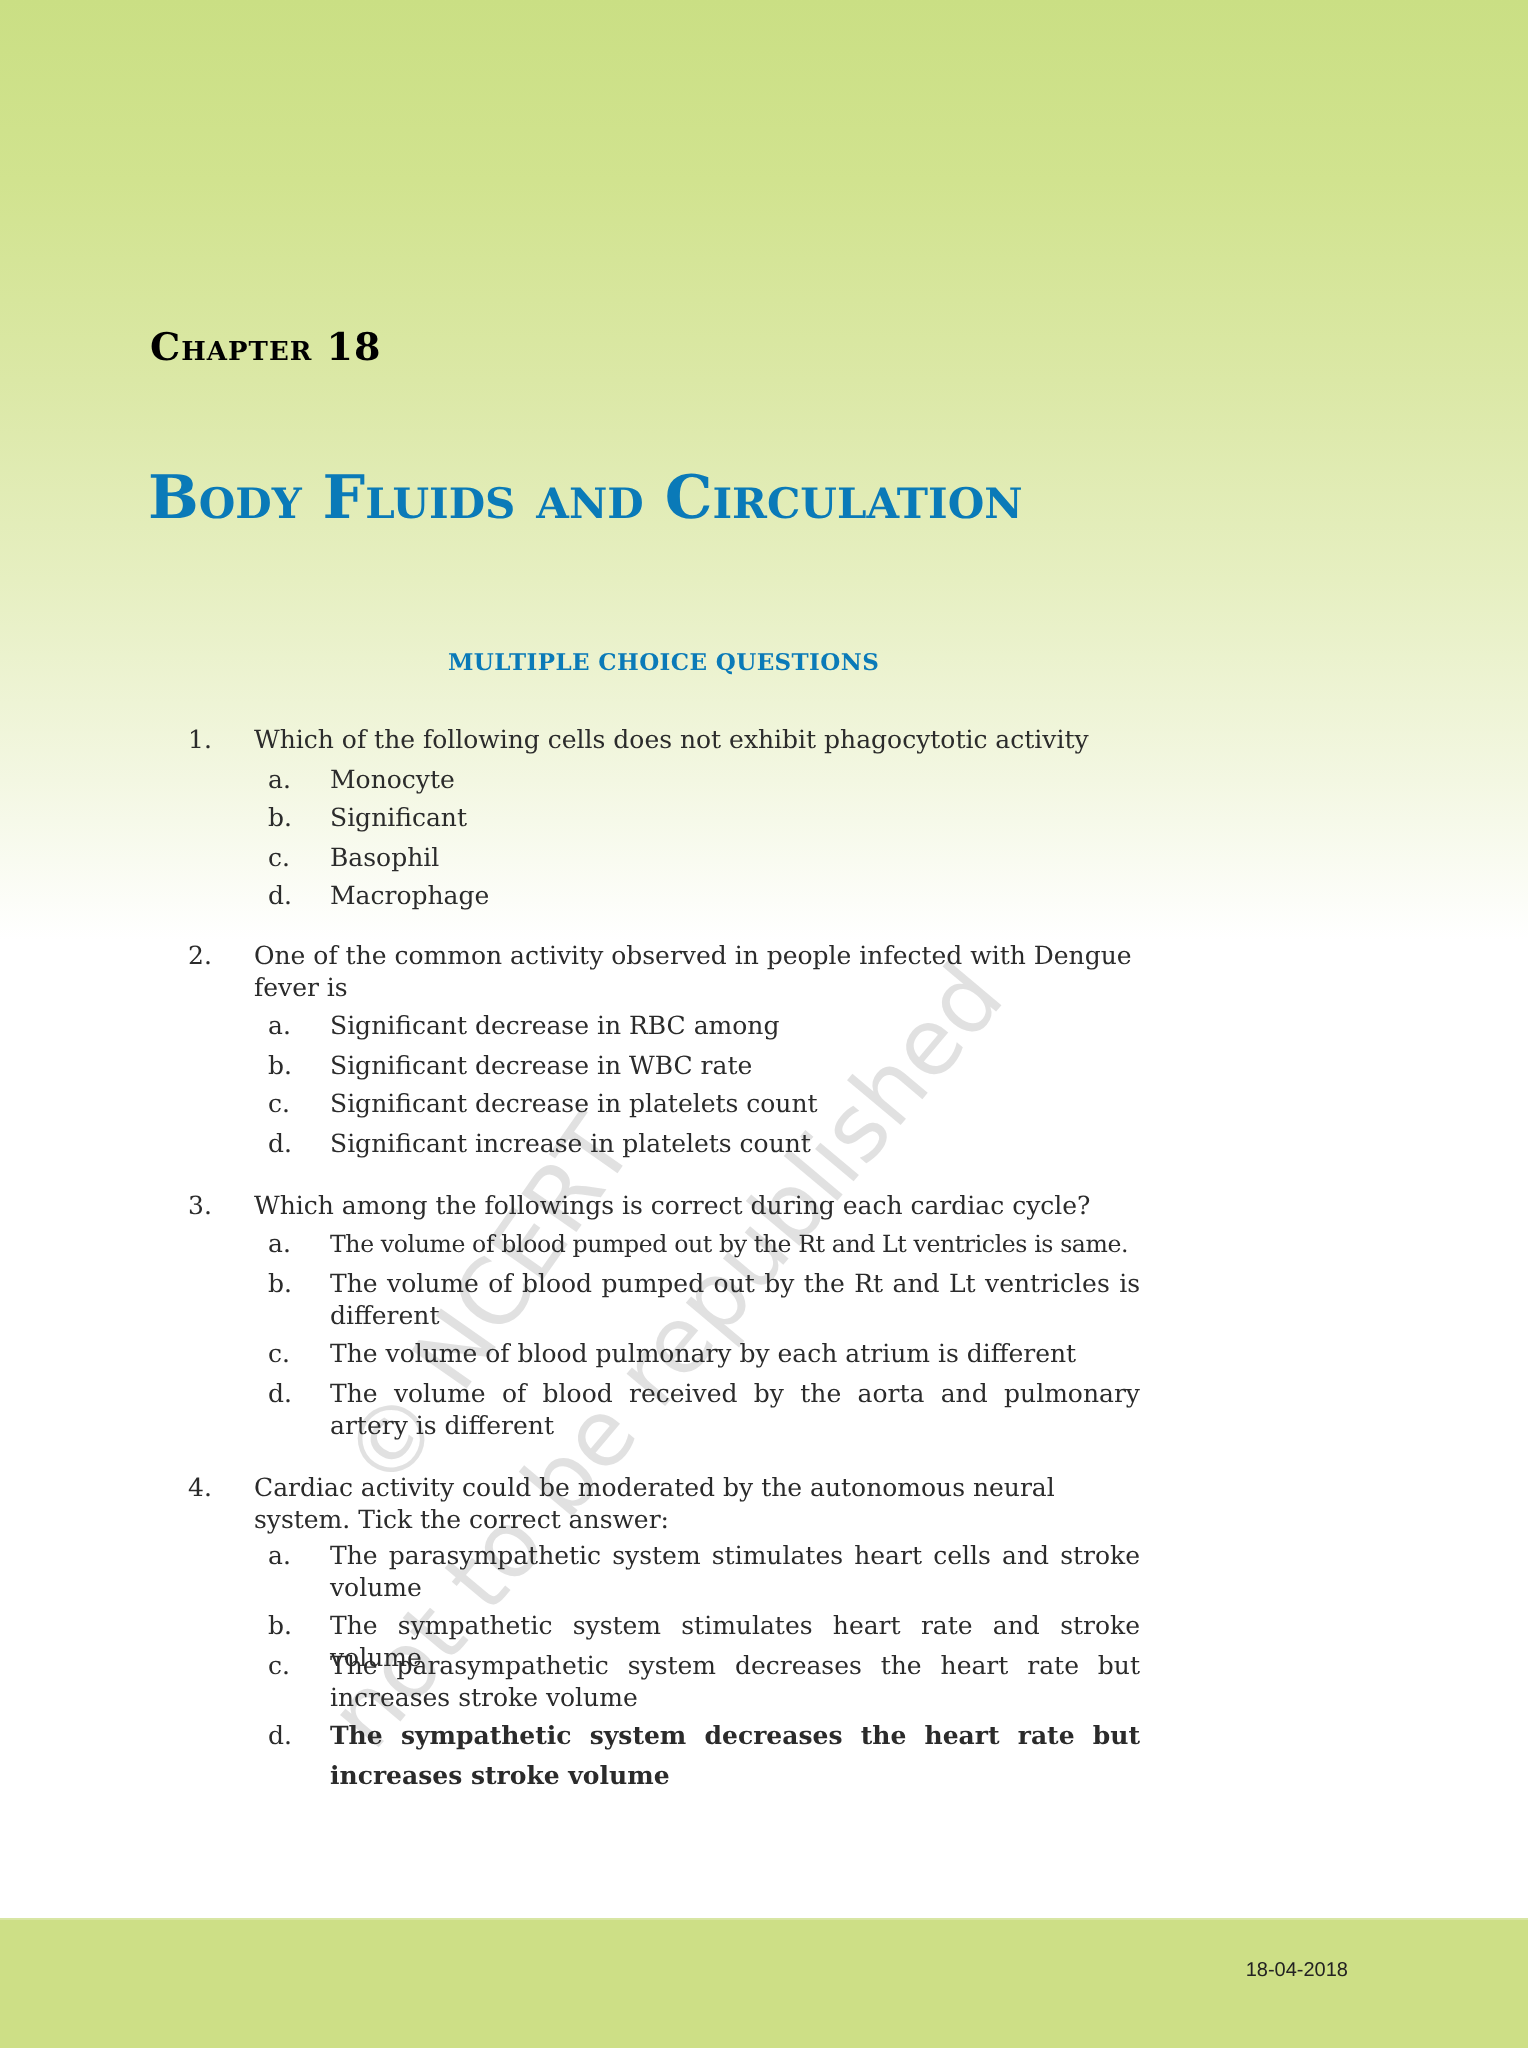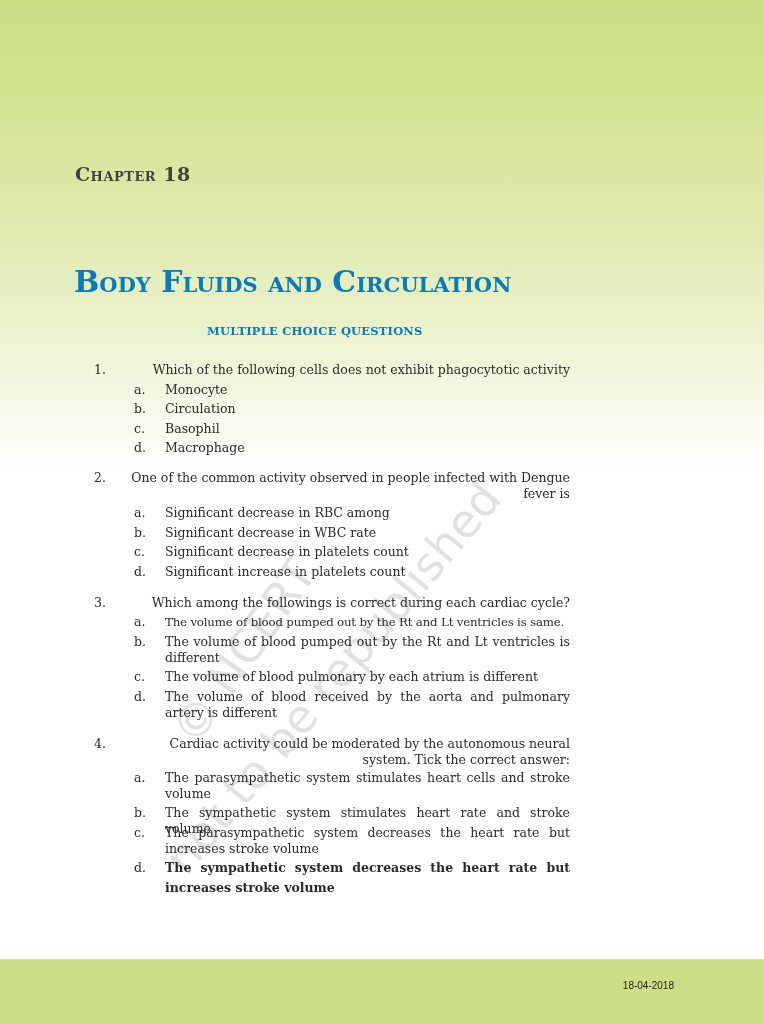--- a/index.html
+++ b/index.html
@@ -5,40 +5,39 @@
   html, body { margin: 0; padding: 0; }
   body {
     width: 764px; height: 1024px; position: relative; overflow: hidden;
     background: linear-gradient(to bottom, #cadf84 0px, #d1e38f 90px, #dbe8a6 190px, #e6efc1 290px, #f3f7e2 390px, #ffffff 470px, #ffffff 100%);
     font-family: "DejaVu Serif", "Liberation Serif", serif;
     color: #2b2b2b;
   }
   .chapter-label {
     position: absolute; left: 75px; top: 163px;
     font-family: "DejaVu Serif", serif; font-weight: bold;
-    color: #404040; font-size: 19px; font-variant: small-caps; letter-spacing: 0.5px;
+    color: #000000; font-size: 19px; font-variant: small-caps; letter-spacing: 0.5px;
   }
   .chapter-title {
     position: absolute; left: 74px; top: 232px;
     font-family: "DejaVu Serif", serif; font-weight: bold;
     color: #0a7ab8; font-size: 30px; font-variant: small-caps; letter-spacing: 0px;
     white-space: nowrap;
-    margin-top: 32px;
   }
   .section-heading {
-    position: absolute; left: 207px; top: 324px;
+    position: absolute; left: 224px; top: 324px;
     font-family: "DejaVu Serif", serif; font-weight: bold;
     color: #0a7ab8; font-size: 11.5px; letter-spacing: 0.2px;
   }
   .question {
     position: absolute; left: 0; width: 764px;
     font-size: 12.5px; line-height: 16px;
   }
   .q-num { position: absolute; left: 94px; }
-  .q-text { position: absolute; left: 127px; width: 443px; text-align: right; }
+  .q-text { position: absolute; left: 127px; width: 443px; }
   .opt { position: absolute; left: 0; width: 764px; }
   .opt-letter { position: absolute; left: 134px; width: 20px; }
   .opt-text { position: absolute; left: 165px; width: 405px; text-align: justify; }
   .watermark {
     position: absolute; color: rgba(170,170,170,0.35);
     font-family: "DejaVu Sans", "Liberation Sans", sans-serif;
     transform-origin: left bottom; white-space: nowrap; pointer-events: none;
   }
   .footer {
     position: absolute; left: 0; top: 959px; width: 764px; height: 65px;
@@ -61,21 +60,21 @@
 
 <div class="question" style="top:362px;">
   <span class="q-num">1.</span>
   <span class="q-text">Which of the following cells does not exhibit phagocytotic activity</span>
   <div class="opt" style="top:20px;">
       <span class="opt-letter">a.</span>
       <span class="opt-text">Monocyte</span>
     </div>
   <div class="opt" style="top:39px;">
       <span class="opt-letter">b.</span>
-      <span class="opt-text">Circulation</span>
+      <span class="opt-text">Significant</span>
     </div>
   <div class="opt" style="top:59px;">
       <span class="opt-letter">c.</span>
       <span class="opt-text">Basophil</span>
     </div>
   <div class="opt" style="top:78px;">
       <span class="opt-letter">d.</span>
       <span class="opt-text">Macrophage</span>
     </div>
 </div>

